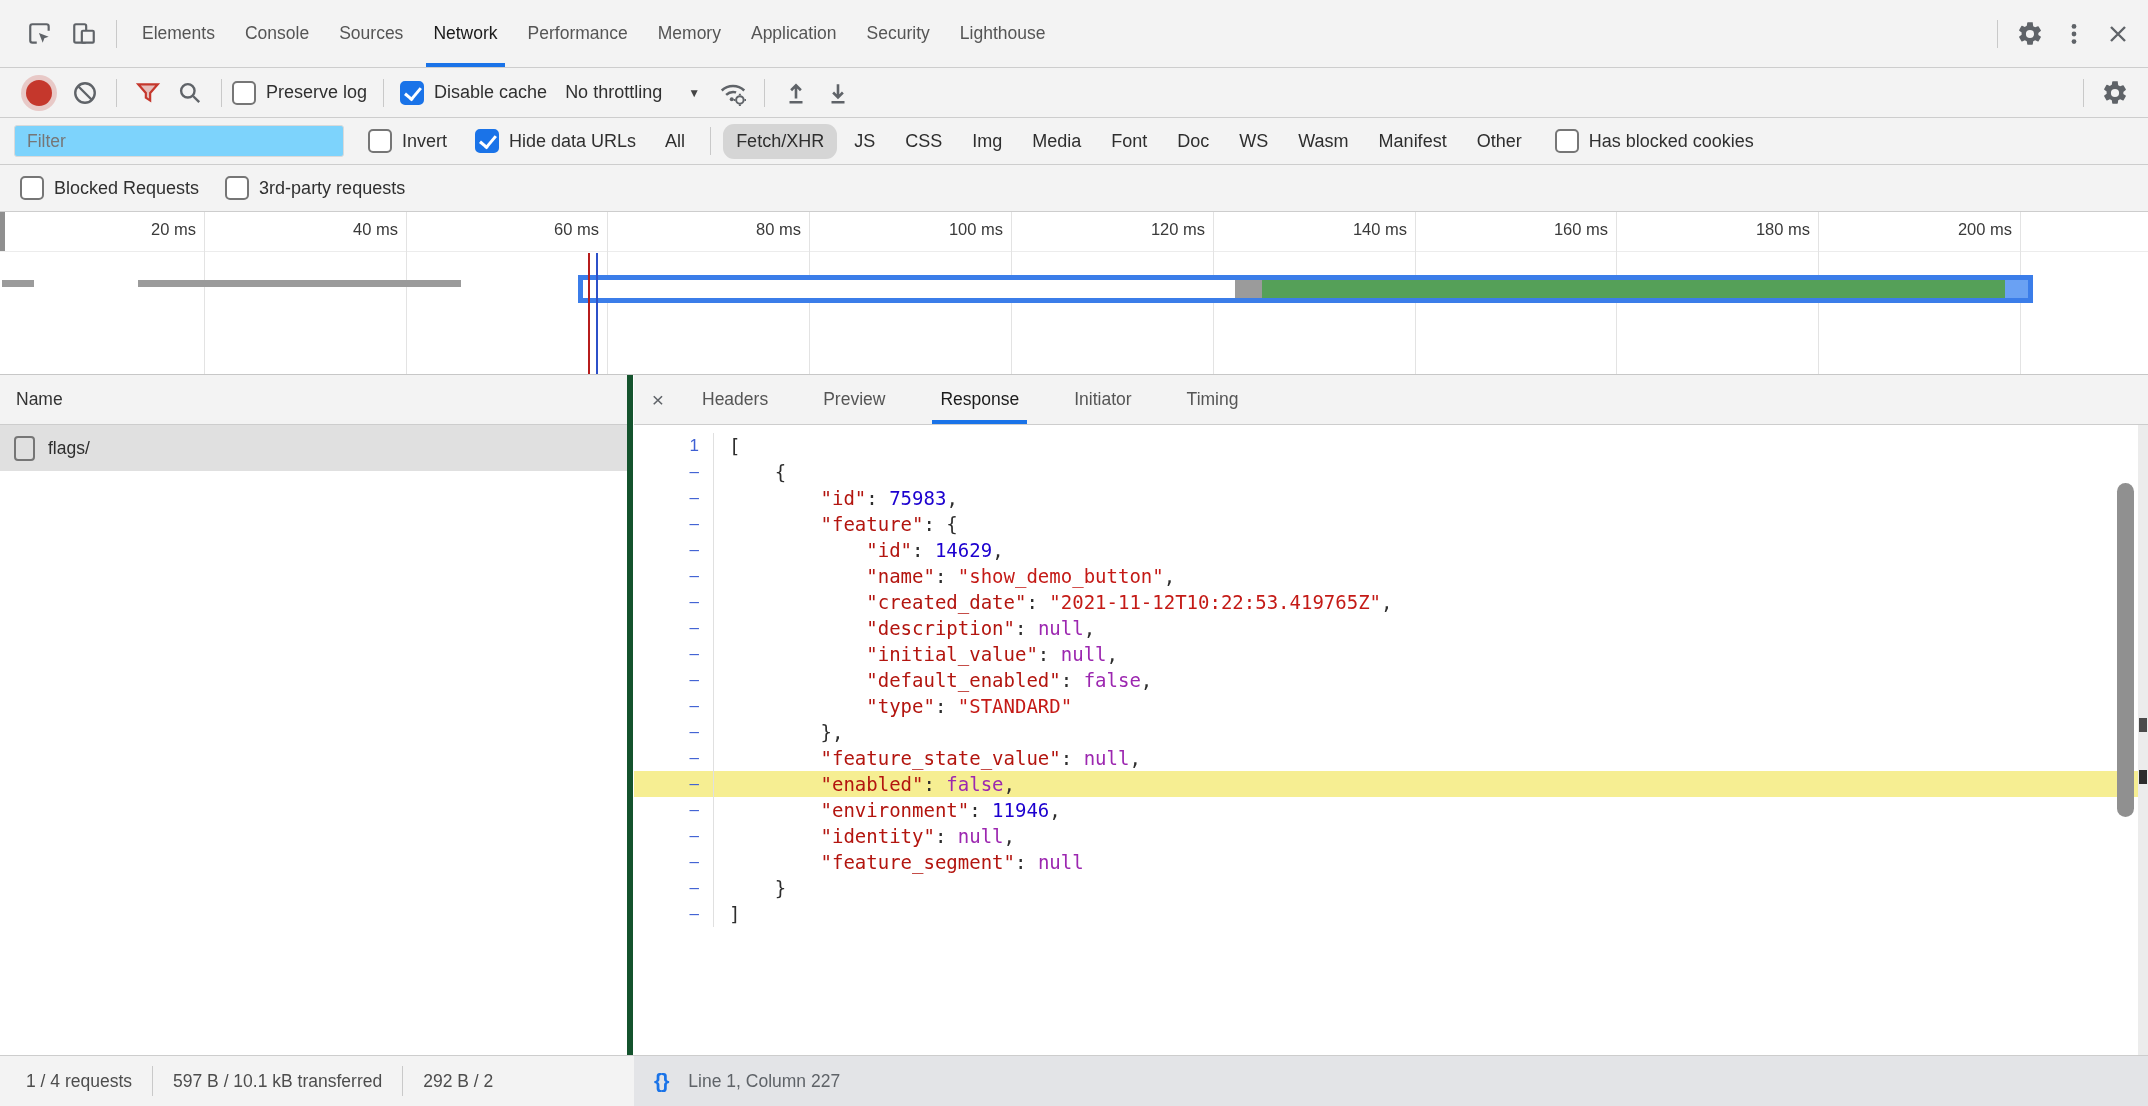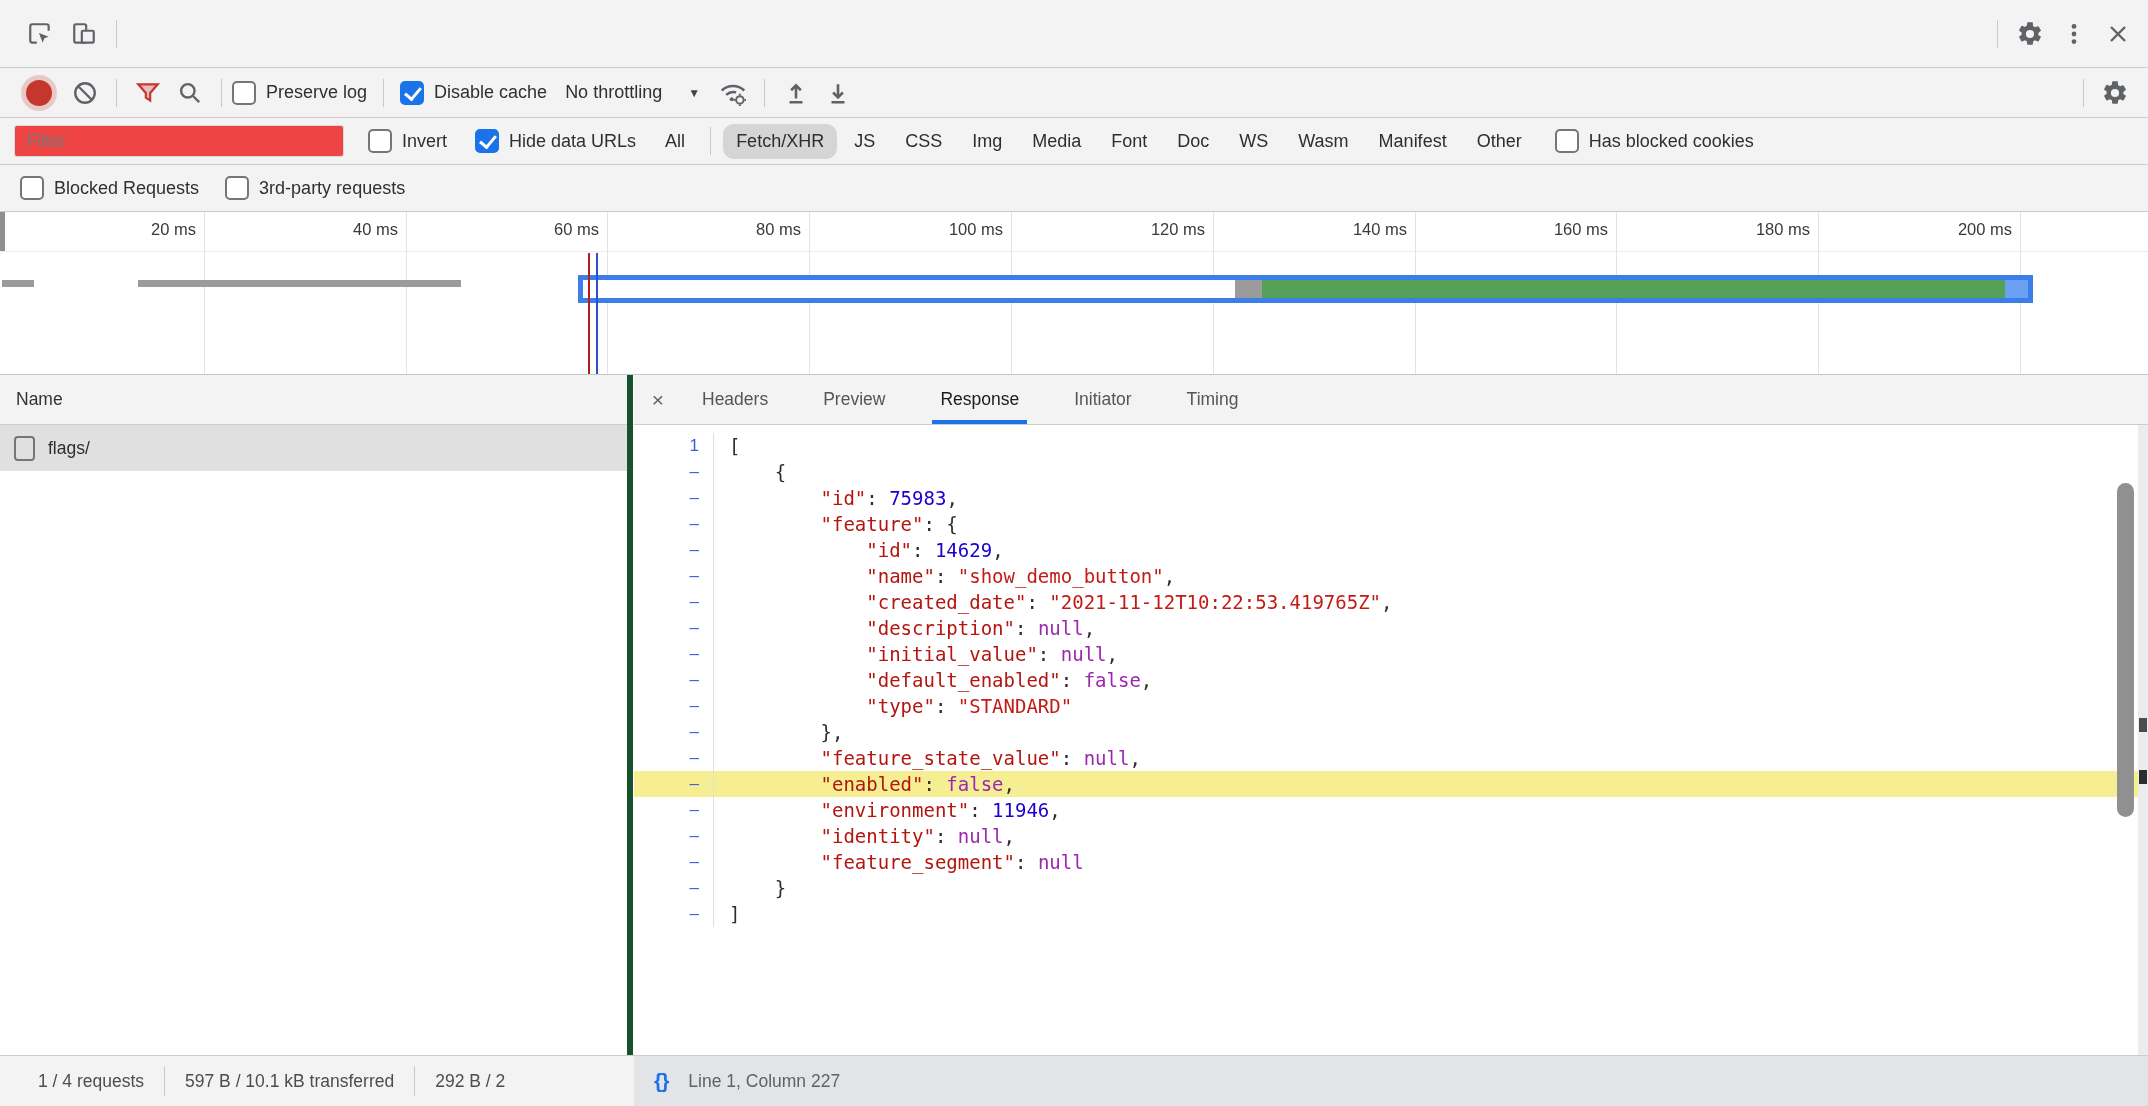--- a/index.html
+++ b/index.html
@@ -38,21 +38,21 @@
   .record-dot { width: 26px; height: 26px; border-radius: 50%; background: #c5372c; box-shadow: 0 0 0 5px rgba(197,55,44,.22); margin: 0 12px; flex: none; }
   .tb-icon { width: 42px; height: 42px; display: flex; align-items: center; justify-content: center; color: #5f6368; flex: none; }
   .checkbox { width: 24px; height: 24px; border: 2px solid #767676; border-radius: 5px; background: #fff; flex: none; position: relative; }
   .checkbox.checked { background: #1a73e8; border-color: #1a73e8; }
   .checkbox.checked::after { content: ""; position: absolute; left: 6px; top: 1px; width: 7px; height: 13px; border: solid #fff; border-width: 0 3px 3px 0; transform: rotate(40deg); }
   .cb-label { margin-left: 10px; color: #303030; font-size: 18px; }
   .throttle { display: flex; align-items: center; margin-left: 18px; color: #303030; font-size: 18px; }
   .throttle .arrow { margin-left: 26px; font-size: 12px; color: #444; }
 
   
-  #filter-input { width: 330px; height: 32px; border: 1px solid #dadada; background: #ef4444; border-radius: 3px; padding: 0 12px; font-size: 17.5px; font-family: "Liberation Sans", sans-serif; color: #333; outline: none; margin-right: 24px; }
+  #filter-input { width: 330px; height: 32px; border: 1px solid #dadada; background: #7dd3fc; border-radius: 3px; padding: 0 12px; font-size: 17.5px; font-family: "Liberation Sans", sans-serif; color: #333; outline: none; margin-right: 24px; }
   #filter-input::placeholder { color: #767676; }
   .type-pill { padding: 7px 13px; margin: 0 2px; border-radius: 11px; color: #2e2e2e; font-size: 18px; white-space: nowrap; }
   .type-pill.active { background: #d5d5d5; }
 
   
   .gridline { position: absolute; top: 0; bottom: 0; width: 1px; background: #e3e3e3; }
   .ruler-edge { position: absolute; left: 0; top: 0; width: 5px; height: 39px; background: #8f8f8f; }
   .ruler-sep { position: absolute; left: 0; right: 0; top: 39px; height: 1px; background: #ececec; }
   .tick-label { position: absolute; top: 8px; width: 150px; text-align: right; color: #3a3a3a; font-size: 16.5px; }
   .ov-gray-bar { position: absolute; top: 68px; height: 7px; background: #9b9b9b; }
@@ -79,21 +79,21 @@
   .gutter-cell { width: 80px; flex: none; text-align: right; padding-right: 14px; color: #3d5fd3; font-size: 17px; border-right: 1px solid #e0e0e0; }
   .code-text { padding-left: 15px; font-family: "DejaVu Sans Mono", monospace; font-size: 19px; }
   .tk-p { color: #2e2e2e; } .tk-k { color: #b3150f; } .tk-s { color: #c41a16; }
   .tk-n { color: #1c00cf; } .tk-a { color: #9c27b0; }
   .sb-thumb { position: absolute; right: 14px; top: 58px; width: 17px; height: 334px; background: #909090; border-radius: 9px; }
   .sb-gutter { position: absolute; right: 0; top: 0; bottom: 0; width: 10px; background: #ececec; }
   .sb-mark1 { position: absolute; right: 1px; top: 293px; width: 8px; height: 14px; background: #4c4c4c; }
   .sb-mark2 { position: absolute; right: 1px; top: 345px; width: 8px; height: 14px; background: #2d2d2d; }
 
   
-  #status-left { width: 633px; height: 100%; display: flex; align-items: center; padding-left: 38px; overflow: hidden; flex: none; white-space: nowrap; }
+  #status-left { width: 633px; height: 100%; display: flex; align-items: center; padding-left: 26px; overflow: hidden; flex: none; white-space: nowrap; }
   .status-text { color: #4d4d4d; font-size: 17.5px; flex: none; }
   .status-div { width: 1px; height: 30px; background: #c9c9c9; margin: 0 20px; flex: none; }
   #status-right { position: absolute; left: 634px; right: 0; top: 0; height: 100%; background: #e3e4e7; display: flex; align-items: center; padding-left: 20px; }
   .braces { color: #1a73e8; font-weight: bold; font-size: 21px; letter-spacing: -1px; margin-right: 20px; }
 
   svg { display: block; }
 </style>
 </head>
 <body>
 
@@ -104,20 +104,31 @@
       <path d="M11 11 l9 3.5 -4 1.5 -1.5 4 z" fill="#5f6368" stroke="none"></path>
     </svg>
   </div>
   <div class="icon-btn">
     <svg width="26" height="26" viewBox="0 0 24 24" fill="none" stroke="#5f6368" stroke-width="2">
       <rect x="3" y="3" width="11" height="17" rx="1.5"></rect>
       <rect x="10" y="9" width="11" height="11" rx="1" fill="#f3f3f3"></rect>
     </svg>
   </div>
   <div class="vdiv"></div>
+  <div id="main-tabs-container" style="display:flex;height:100%;">
+      <div class="tab">Elements</div>
+      <div class="tab">Console</div>
+      <div class="tab">Sources</div>
+      <div class="tab active">Network</div>
+      <div class="tab">Performance</div>
+      <div class="tab">Memory</div>
+      <div class="tab">Application</div>
+      <div class="tab">Security</div>
+      <div class="tab">Lighthouse</div>
+    </div>
   <div class="spacer"></div>
   <div class="vdiv"></div>
   <div class="icon-btn">
     <svg width="28" height="28" viewBox="0 0 24 24" fill="#5f6368">
       <path d="M19.14,12.94a7,7 0 0 0 .06-.94 7,7 0 0 0-.06-.94l2.03-1.58a.5.5 0 0 0 .12-.64l-1.92-3.32a.5.5 0 0 0-.61-.22l-2.39.96a7.3,7.3 0 0 0-1.62-.94l-.36-2.54A.5.5 0 0 0 13.9,2h-3.8a.5.5 0 0 0-.49.42l-.36,2.54a7.3,7.3 0 0 0-1.62.94l-2.39-.96a.5.5 0 0 0-.61.22L2.71,8.48a.5.5 0 0 0 .12.64l2.03,1.58a7,7 0 0 0 0,1.88l-2.03,1.58a.5.5 0 0 0-.12.64l1.92,3.32c.13.22.39.31.61.22l2.39-.96c.5.38 1.04.7 1.62.94l.36,2.54c.04.24.25.42.49.42h3.8c.24,0 .45-.18.49-.42l.36-2.54c.58-.24 1.12-.56 1.62-.94l2.39.96c.22.09.48,0 .61-.22l1.92-3.32a.5.5 0 0 0-.12-.64zM12,15.5A3.5,3.5 0 1 1 12,8.5a3.5,3.5 0 0 1 0,7z"></path>
     </svg>
   </div>
   <div class="icon-btn">
     <svg width="26" height="26" viewBox="0 0 24 24" fill="#5f6368">
       <circle cx="12" cy="5" r="2.2"></circle>

